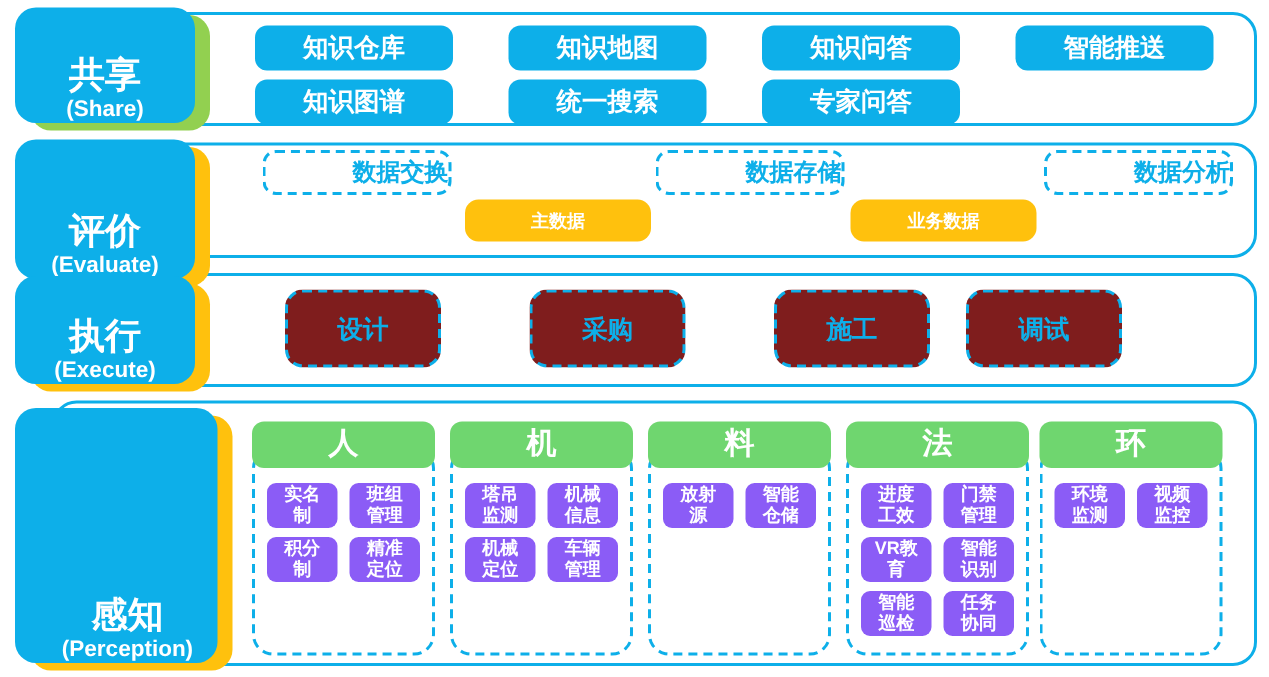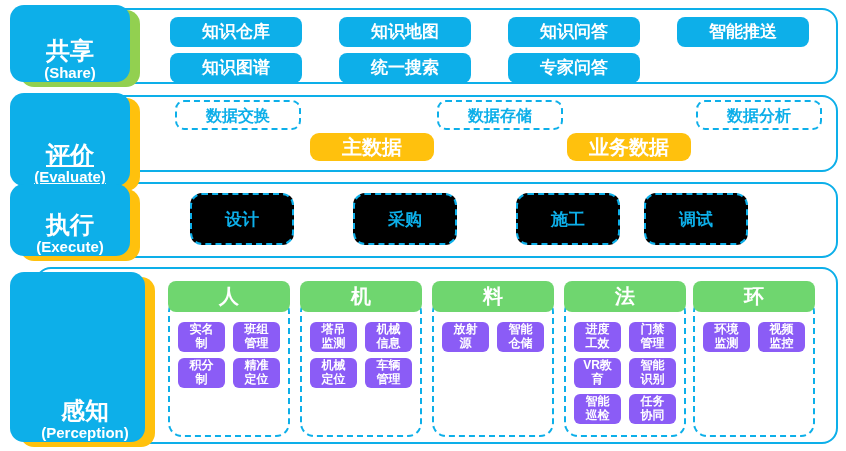--- a/index.html
+++ b/index.html
@@ -12,40 +12,40 @@
   #box-evaluate{top:95px;height:77px;}
   #box-execute{top:182px;height:76px;}
   #box-perception{top:267px;height:177px;}
 
   
   .band-label{position:absolute;left:10px;width:120px;background:#0dafe9;border-radius:14px;
     display:flex;flex-direction:column;align-items:center;justify-content:flex-end;color:#fff;z-index:3;}
   .band-label .zh{font-size:24px;font-weight:bold;line-height:1.1;}
   .band-label .en{font-size:15px;font-weight:bold;line-height:1.2;}
   #label-share{top:5px;height:77px;box-shadow:10px 5px 0 0 #92d050;}
-  #label-evaluate{top:93px;height:93px;box-shadow:10px 5px 0 0 #ffc10d;text-decoration:underline;}
+  #label-evaluate{top:93px;height:93px;box-shadow:10px 5px 0 0 #ffc10d;}
   #label-execute{top:184px;height:72px;box-shadow:10px 5px 0 0 #ffc10d;}
   #label-perception{top:272px;height:170px;box-shadow:10px 5px 0 0 #ffc10d;padding-left:15px;}
 
   
   .share-grid{position:absolute;left:133px;top:7px;display:grid;grid-template-columns:repeat(4,132px);gap:6px 37px;}
   .cyan-btn{height:30px;background:#0dafe9;border-radius:8px;color:#fff;font-size:17px;font-weight:bold;
     line-height:30px;text-align:center;}
 
   
   .dash-btn{position:absolute;width:126px;height:30px;border:2px dashed #0dafe9;border-radius:9px;
-    color:#0dafe9;font-size:16px;font-weight:bold;line-height:27px;text-align:center;box-sizing:border-box;background:#fff;}
+    color:#0dafe9;font-size:16px;font-weight:bold;line-height:27px;text-align:right;box-sizing:border-box;background:#fff;}
   .amber-btn{position:absolute;width:124px;height:28px;background:#ffc10d;border-radius:9px;
-    color:#fff;font-size:20px;font-weight:bold;line-height:28px;text-align:center;}
+    color:#fff;font-size:12px;font-weight:bold;line-height:28px;text-align:center;}
   #ev-d0{left:138px;top:3px;} #ev-d1{left:400px;top:3px;} #ev-d2{left:659px;top:3px;}
   #ev-s0{left:273px;top:36px;} #ev-s1{left:530px;top:36px;}
 
   
   .stage-btn{position:absolute;top:9px;width:104px;height:52px;border:2px dashed #0dafe9;border-radius:12px;
-    color:#0dafe9;font-size:17px;font-weight:bold;display:flex;align-items:center;justify-content:center;box-sizing:border-box;background:#000000;}
+    color:#0dafe9;font-size:17px;font-weight:bold;display:flex;align-items:center;justify-content:center;box-sizing:border-box;background:#7f1d1d;}
   #ex-0{left:153px;} #ex-1{left:316px;} #ex-2{left:479px;} #ex-3{left:607px;}
 
   
   .p-col{position:absolute;top:12px;width:122px;}
   #pc-0{left:131px;} #pc-1{left:263px;} #pc-2{left:395px;} #pc-3{left:527px;} #pc-4{left:656px;}
   .p-head{position:relative;z-index:2;height:31px;background:#6fd66f;border-radius:8px;color:#fff;
     font-size:20px;font-weight:bold;line-height:31px;text-align:center;}
   .p-body{margin-top:-14px;height:139px;border:2px dashed #0dafe9;border-radius:14px;box-sizing:border-box;
     padding:22px 8px 6px 8px;display:flex;flex-wrap:wrap;gap:6px 8px;justify-content:center;align-content:flex-start;background:#fff;z-index:1;}
   .p-btn{width:47px;height:30px;background:#8b5cf6;border-radius:6px;color:#fff;font-size:12px;font-weight:bold;

